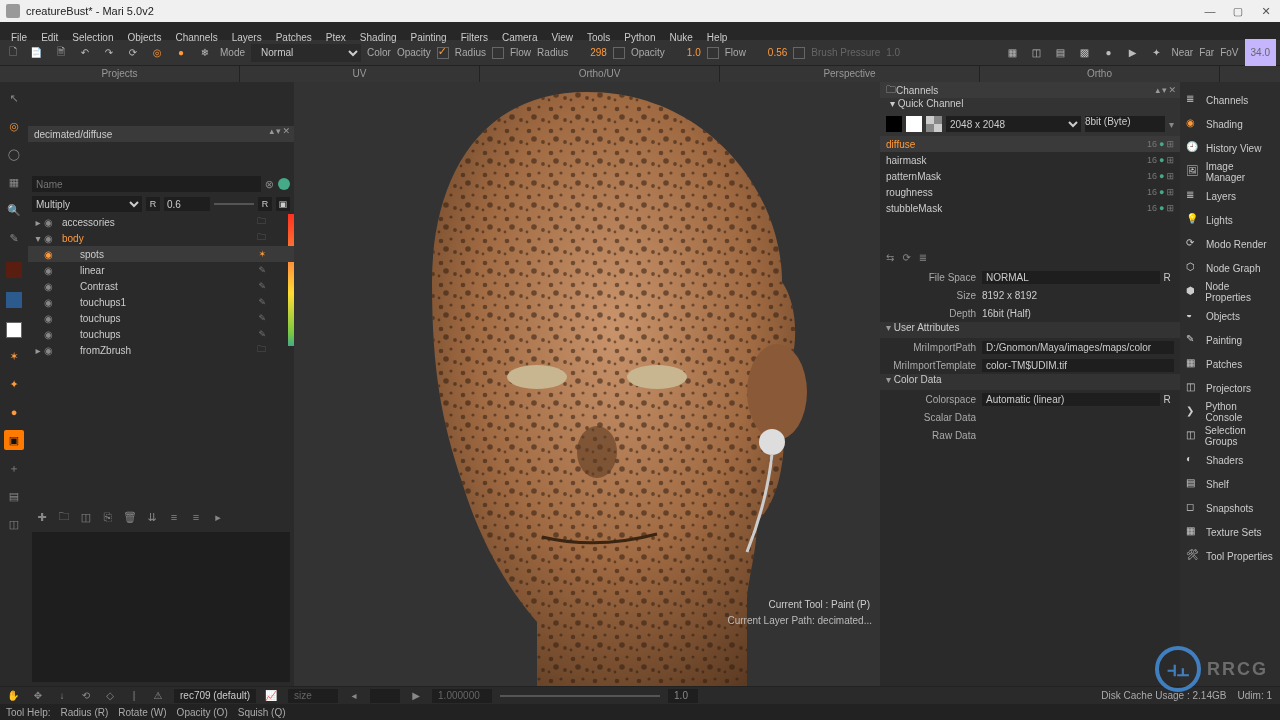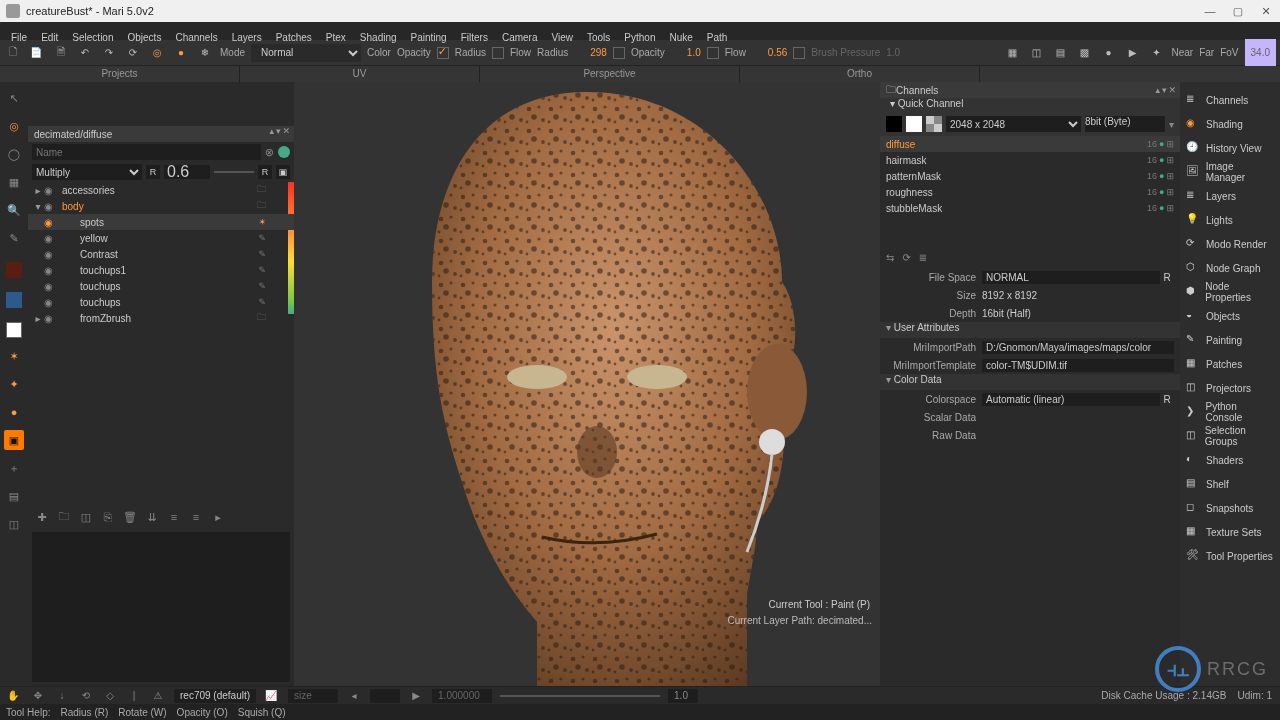--- a/index.html
+++ b/index.html
@@ -38,27 +38,27 @@
 .vstrip { width:28px; background:#2a2a2a; display:flex; flex-direction:column; align-items:center; padding-top:6px; gap:8px; }
 .vstrip .vbtn { width:20px; height:20px; display:flex; align-items:center; justify-content:center; color:#888; }
 .vstrip .vbtn.sel { background:#ff7a00; color:#111; border-radius:2px; }
 .vstrip .swatch { width:16px; height:16px; margin-top:6px; }
 
 
 .layers-panel { width:266px; background:#2a2a2a; display:flex; flex-direction:column; }
 .layers-panel .spacer-top { height:44px; }
 .lp-head { height:16px; background:#3a3a3a; display:flex; align-items:center; padding:0 6px; font-size:10px; color:#ccc; position:relative; }
 .lp-head .close-mini { position:absolute; right:4px; top:0; display:flex; gap:2px; font-size:9px; color:#999; }
-.lp-name-row { display:flex; align-items:center; gap:4px; padding:2px 4px; }
+.lp-name-row { display:flex; align-items:center; gap:4px; padding:2px 4px;margin-top:32px; }
 .lp-name-row input { flex:1; background:#1e1e1e; border:none; color:#ccc; height:16px; padding:0 4px; font-size:10px; }
 .lp-name-row .dot { width:12px; height:12px; border-radius:50%; background:#4a8; }
 .lp-mode-row { display:flex; align-items:center; gap:4px; padding:2px 4px; font-size:10px; }
 .lp-mode-row select { flex:1; background:#1e1e1e; border:none; color:#ccc; height:16px; font-size:10px; }
 .lp-mode-row .Rbtn { width:14px; height:14px; background:#1e1e1e; color:#ccc; text-align:center; line-height:14px; font-size:9px; }
-.lp-mode-row input.opacity { width:46px; background:#1e1e1e; border:none; color:#ccc; height:14px; font-size:16px; padding:0 3px; }
+.lp-mode-row input.opacity { width:46px; background:#1e1e1e; border:none; color:#ccc; height:14px; font-size:10px; padding:0 3px; }
 
 .layer-list { flex:1; background:#2a2a2a; overflow:hidden; position:relative; }
 .layer-row { height:16px; display:flex; align-items:center; padding:0 4px; font-size:10px; color:#ccc; position:relative; }
 .layer-row .tw { width:12px; text-align:center; color:#999; }
 .layer-row .eye { width:14px; }
 .layer-row .eye::before { content:"◉"; color:#888; }
 .layer-row .lname { flex:1; padding-left:4px; }
 .layer-row.sel { background:#3a3a3a; }
 .layer-row.sel .eye::before { color:#ff9a3c; }
 .layer-row.group { color:#ff9a3c; }
@@ -105,21 +105,21 @@
 .bottombar { height:18px; background:#2a2a2a; display:flex; align-items:center; gap:8px; padding:0 6px; font-size:10px; color:#999; border-top:1px solid #222; position:relative; }
 .bottombar .bbtn { width:16px; height:16px; display:flex; align-items:center; justify-content:center; color:#888; }
 .bottombar .sel { background:#1e1e1e; color:#ccc; padding:0 6px; height:14px; line-height:14px; }
 .bottombar .slider { flex:0 0 160px; height:2px; background:#555; position:relative; }
 .bottombar .status-right { position:absolute; right:8px; color:#aaa; }
 .hintbar { height:16px; background:#222; display:flex; align-items:center; padding:0 6px; font-size:10px; color:#aaa; gap:10px; }
 
 
 .watermark { position:absolute; right:12px; bottom:28px; display:flex; align-items:center; gap:6px; opacity:0.7; }
 .watermark .wcirc { width:46px; height:46px; border:4px solid #4aa3ff; border-radius:50%; display:flex; align-items:center; justify-content:center; color:#4aa3ff; font-weight:bold; font-size:20px; }
-.watermark .wtxt { color:#888; font-size:18px; font-weight:normal; letter-spacing:2px; }
+.watermark .wtxt { color:#888; font-size:18px; font-weight:bold; letter-spacing:2px; }
 
 
 .cur-tool { position:absolute; right:10px; bottom:76px; color:#ccc; text-align:center; font-size:10px; }
 </style>
 </head>
 <body>
 
 <div class="titlebar">
   <span class="app-icon"></span>
   <span>creatureBust* - Mari 5.0v2</span>
@@ -140,21 +140,21 @@
   <span>Patches</span>
   <span>Ptex</span>
   <span>Shading</span>
   <span>Painting</span>
   <span>Filters</span>
   <span>Camera</span>
   <span>View</span>
   <span>Tools</span>
   <span>Python</span>
   <span>Nuke</span>
-  <span>Path</span>
+  <span>Help</span>
 </div>
 
 <div class="toolbar">
   <span class="tbtn">🗋</span>
   <span class="tbtn">📄</span>
   <span class="tbtn">🗎</span>
   <span class="tbtn">↶</span>
   <span class="tbtn">↷</span>
   <span class="tbtn">⟳</span>
   <span class="tbtn" style="color:#ff9a3c">◎</span>
@@ -191,20 +191,21 @@
     <span class="label">Near</span>
     <span class="label">Far</span>
     <span class="label">FoV</span>
     <span class="sel" style="background:#c4b5fd;padding:8px 6px;color:#666">34.0</span>
   </div>
 </div>
 
 <div class="tabstrip">
   <span class="vtab">Projects</span>
   <span class="vtab">UV</span>
+  <span class="vtab">Ortho/UV</span>
   <span class="vtab persp">Perspective</span>
   <span class="vtab">Ortho</span>
   <span class="filler"></span>
 </div>
 
 <div class="mainrow">
 
   <div class="vstrip">
     <span class="vbtn">↖</span>
     <span class="vbtn" style="color:#ff9a3c">◎</span>
@@ -267,21 +268,21 @@
           <span class="tw"></span>
           <span class="eye"></span>
           <span class="indent" style="width:18px"></span>
           <span class="lname">spots</span>
           <span class="glyph" style="color:#ff9a3c">✶</span>
         </div>
       <div class="layer-row">
           <span class="tw"></span>
           <span class="eye"></span>
           <span class="indent" style="width:18px"></span>
-          <span class="lname">yellow</span>
+          <span class="lname">linear</span>
           <span class="glyph">✎</span>
         </div>
       <div class="layer-row">
           <span class="tw"></span>
           <span class="eye"></span>
           <span class="indent" style="width:18px"></span>
           <span class="lname">Contrast</span>
           <span class="glyph">✎</span>
         </div>
       <div class="layer-row">

